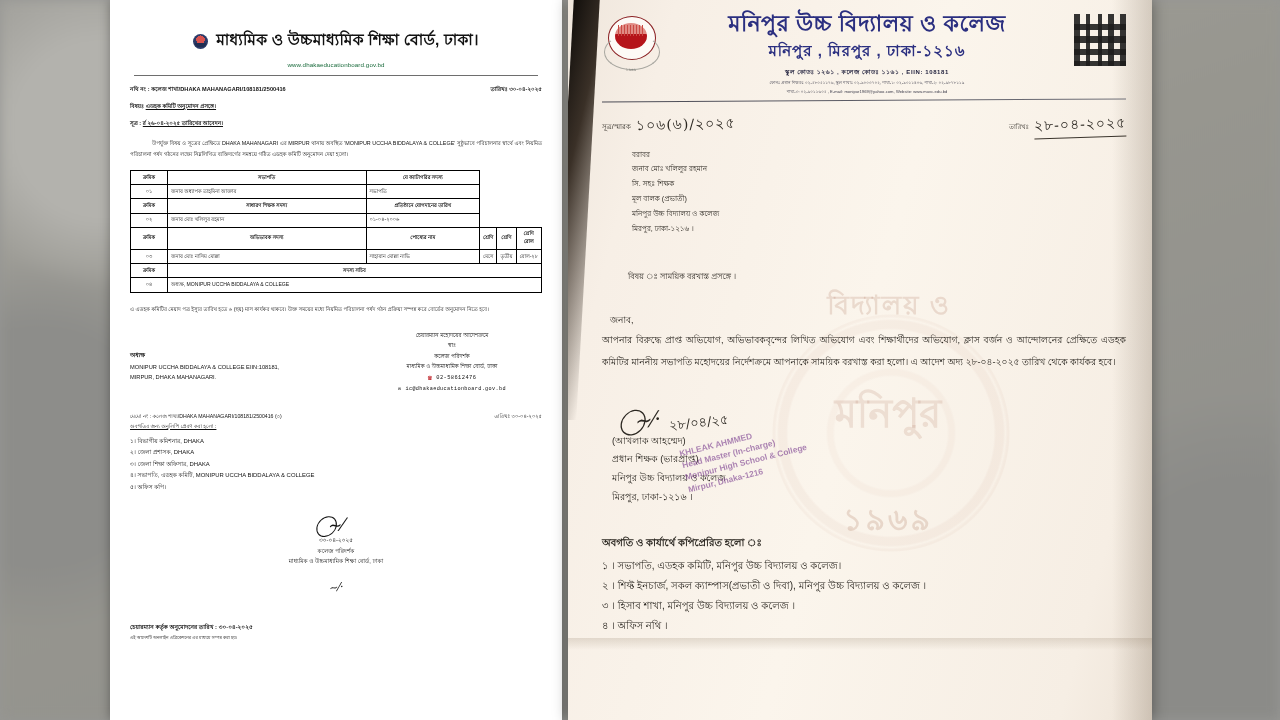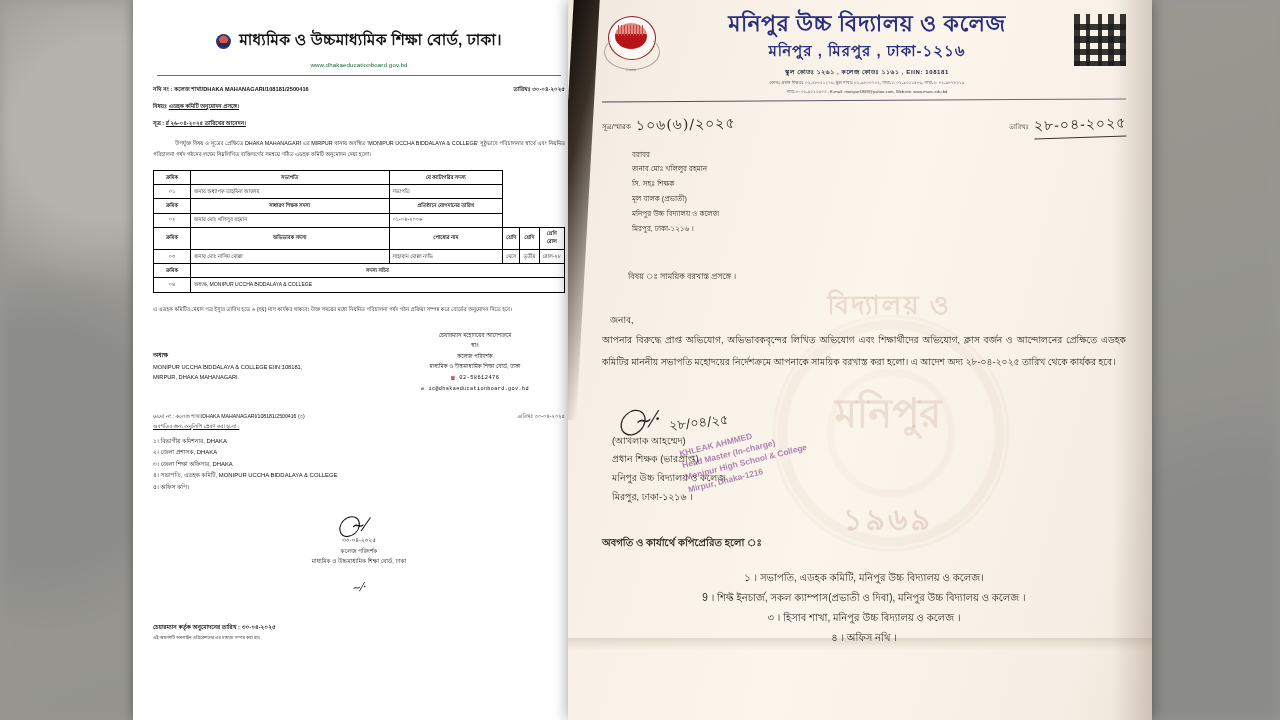--- a/index.html
+++ b/index.html
@@ -17,21 +17,21 @@
       radial-gradient(circle at 8% 18%, #b3b2ad 0 90px, transparent 160px),
       radial-gradient(circle at 3% 62%, #8d8d8a 0 120px, transparent 190px),
       radial-gradient(circle at 60% 4%, #a7a6a1 0 140px, transparent 240px),
       radial-gradient(circle at 97% 85%, #8b8b88 0 130px, transparent 220px),
       linear-gradient(160deg,#a2a19c 0%,#97968f 45%,#8e8e8b 100%);
     filter:blur(6px);
   }
 
   
   .doc-left{
-    position:absolute;left:133px;top:0;width:452px;height:720px;
+    position:absolute;left:110px;top:0;width:452px;height:720px;
     background:#ffffff;
     box-shadow:0 0 10px rgba(0,0,0,.35);
     overflow:hidden;
     color:#111;
   }
   .dl-inner{padding:16px 20px 0 20px;}
   .board-title{display:flex;align-items:center;justify-content:center;gap:8px;
     font-size:15.5px;font-weight:bold;letter-spacing:.2px;margin-top:12px;}
   .board-logo{width:15px;height:15px;border-radius:50%;
     background:radial-gradient(circle at 50% 38%,#d9534f 0 35%,#2b3a67 36% 100%);
@@ -157,21 +157,21 @@
   .sig-r{margin-top:34px;padding-left:10px;position:relative;}
   .hand-sig{font-family:"DejaVu Serif",serif;font-style:italic;font-size:21px;
     transform:rotate(-7deg);display:inline-block;margin-left:24px;letter-spacing:-1px;}
   .hand-date{font-family:"DejaVu Serif",serif;font-size:13px;display:inline-block;
     transform:rotate(-6deg);margin-left:4px;}
   .sig-lines{font-size:9.4px;line-height:2.0;margin-top:-2px;}
   .stamp{position:absolute;left:80px;top:24px;transform:rotate(-14deg);
     color:#7a3d8f;opacity:.62;font-size:8.4px;font-weight:bold;line-height:1.45;pointer-events:none;}
 
   .cc-r-head{margin-top:28px;font-size:10px;font-weight:bold;}
-  .cc-r-list{list-style:none;margin:16px 0 0 0;padding:0;text-align:center;}
+  .cc-r-list{list-style:none;margin:4px 0 0 0;padding:0;}
   .cc-r-list li{font-size:10px;line-height:2.0;}
 </style>
 </head>
 <body>
 
 <div id="stage">
   <div class="backdrop"></div>
 
   <div class="doc-left">
     <div class="dl-inner">
@@ -385,19 +385,19 @@
           <div>(আখলাক আহম্মেদ)</div>
           <div>প্রধান শিক্ষক (ভারপ্রাপ্ত)</div>
           <div>মনিপুর উচ্চ বিদ্যালয় ও কলেজ</div>
           <div>মিরপুর, ঢাকা-১২১৬ ।</div>
         </div>
       </div>
 
       <div class="cc-r-head">অবগতি ও কার্যার্থে কপিপ্রেরিত হলো ঃ</div>
       <ul class="cc-r-list">
         <li>১ । সভাপতি, এডহক কমিটি, মনিপুর উচ্চ বিদ্যালয় ও কলেজ।</li>
-        <li>9 । শিফ্ট ইনচার্জ, সকল ক্যাম্পাস(প্রভাতী ও দিবা), মনিপুর উচ্চ বিদ্যালয় ও কলেজ ।</li>
+        <li>২ । শিফ্ট ইনচার্জ, সকল ক্যাম্পাস(প্রভাতী ও দিবা), মনিপুর উচ্চ বিদ্যালয় ও কলেজ ।</li>
         <li>৩ । হিসাব শাখা, মনিপুর উচ্চ বিদ্যালয় ও কলেজ ।</li>
         <li>৪ । অফিস নথি ।</li>
       </ul>
     </div>
   </div>
 </div>
 
 </body></html>

